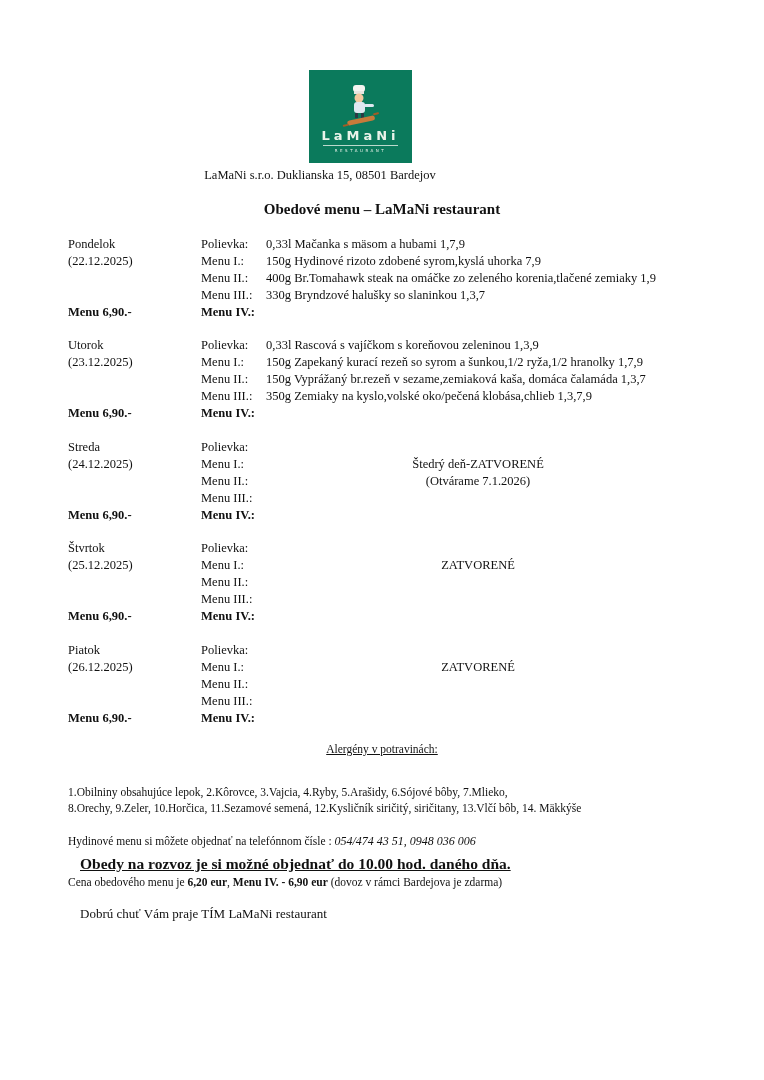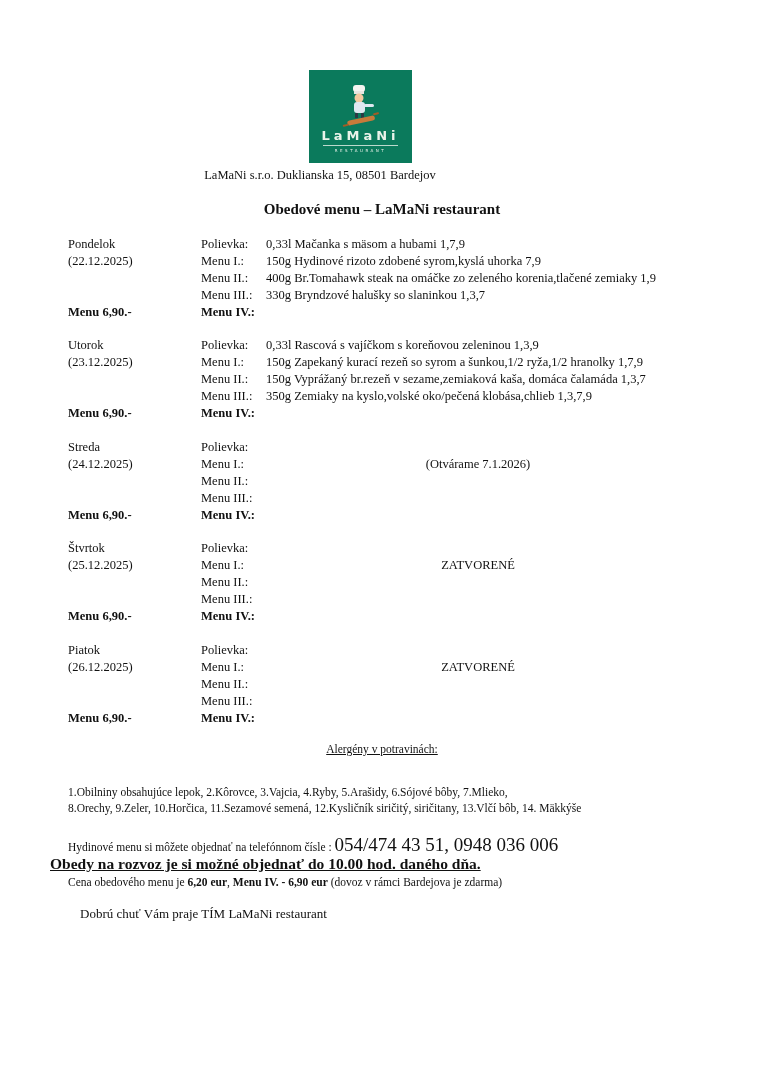--- a/index.html
+++ b/index.html
@@ -34,23 +34,23 @@
     .c-lab { left: 201px; }
     .c-dish { left: 266px; }
     .b { font-weight: bold; }
     .closed { position: absolute; width: 240px; left: 358px; text-align: center; font-size: 12.5px; line-height: 17px; }
     .allergen-head {
       position: absolute; left: 0; width: 764px; top: 743px; text-align: center;
       font-size: 11.5px; text-decoration: underline;
     }
     .allergen-list { position: absolute; left: 68px; top: 784px; font-size: 11.5px; line-height: 16px; }
     .order-line { position: absolute; left: 68px; top: 834px; font-size: 11.5px; white-space: nowrap; }
-    .order-line .phone { font-size: 19px; }
+    .order-line .phone { font-size: 12px; font-style: italic; }
     .delivery {
-      position: absolute; left: 50px; top: 855px; font-size: 15.5px; font-weight: bold;
+      position: absolute; left: 80px; top: 855px; font-size: 15.5px; font-weight: bold;
       text-decoration: underline; white-space: nowrap;
     }
     .price-line { position: absolute; left: 68px; top: 876px; font-size: 11.5px; white-space: nowrap; }
     .wish { position: absolute; left: 80px; top: 906px; font-size: 13px; font-weight: normal; }
   </style>
 </head>
 <body>
 
 <div class="logo">
   <svg width="103" height="93" viewBox="0 0 103 93">
@@ -111,20 +111,21 @@
     <div class="day" style="top: 439px;">
       <div class="line c-day" style="top: 0px;">Streda</div>
       <div class="line c-day" style="top: 17px;">(24.12.2025)</div>
       <div class="line c-day b" style="top: 68px;">Menu 6,90.-</div>
       <div class="line c-lab" style="top: 0px;">Polievka:</div>
       <div class="line c-lab" style="top: 17px;">Menu I.:</div>
       <div class="line c-lab" style="top: 34px;">Menu II.:</div>
       <div class="line c-lab" style="top: 51px;">Menu III.:</div>
       <div class="line c-lab b" style="top: 68px;">Menu IV.:</div>
       <div class="closed" style="top: 17px;">
+        <div>Štedrý deň-ZATVORENÉ</div>
         <div>(Otvárame 7.1.2026)</div>
       </div>
     </div>
     <div class="day" style="top: 540px;">
       <div class="line c-day" style="top: 0px;">Štvrtok</div>
       <div class="line c-day" style="top: 17px;">(25.12.2025)</div>
       <div class="line c-day b" style="top: 68px;">Menu 6,90.-</div>
       <div class="line c-lab" style="top: 0px;">Polievka:</div>
       <div class="line c-lab" style="top: 17px;">Menu I.:</div>
       <div class="line c-lab" style="top: 34px;">Menu II.:</div>

